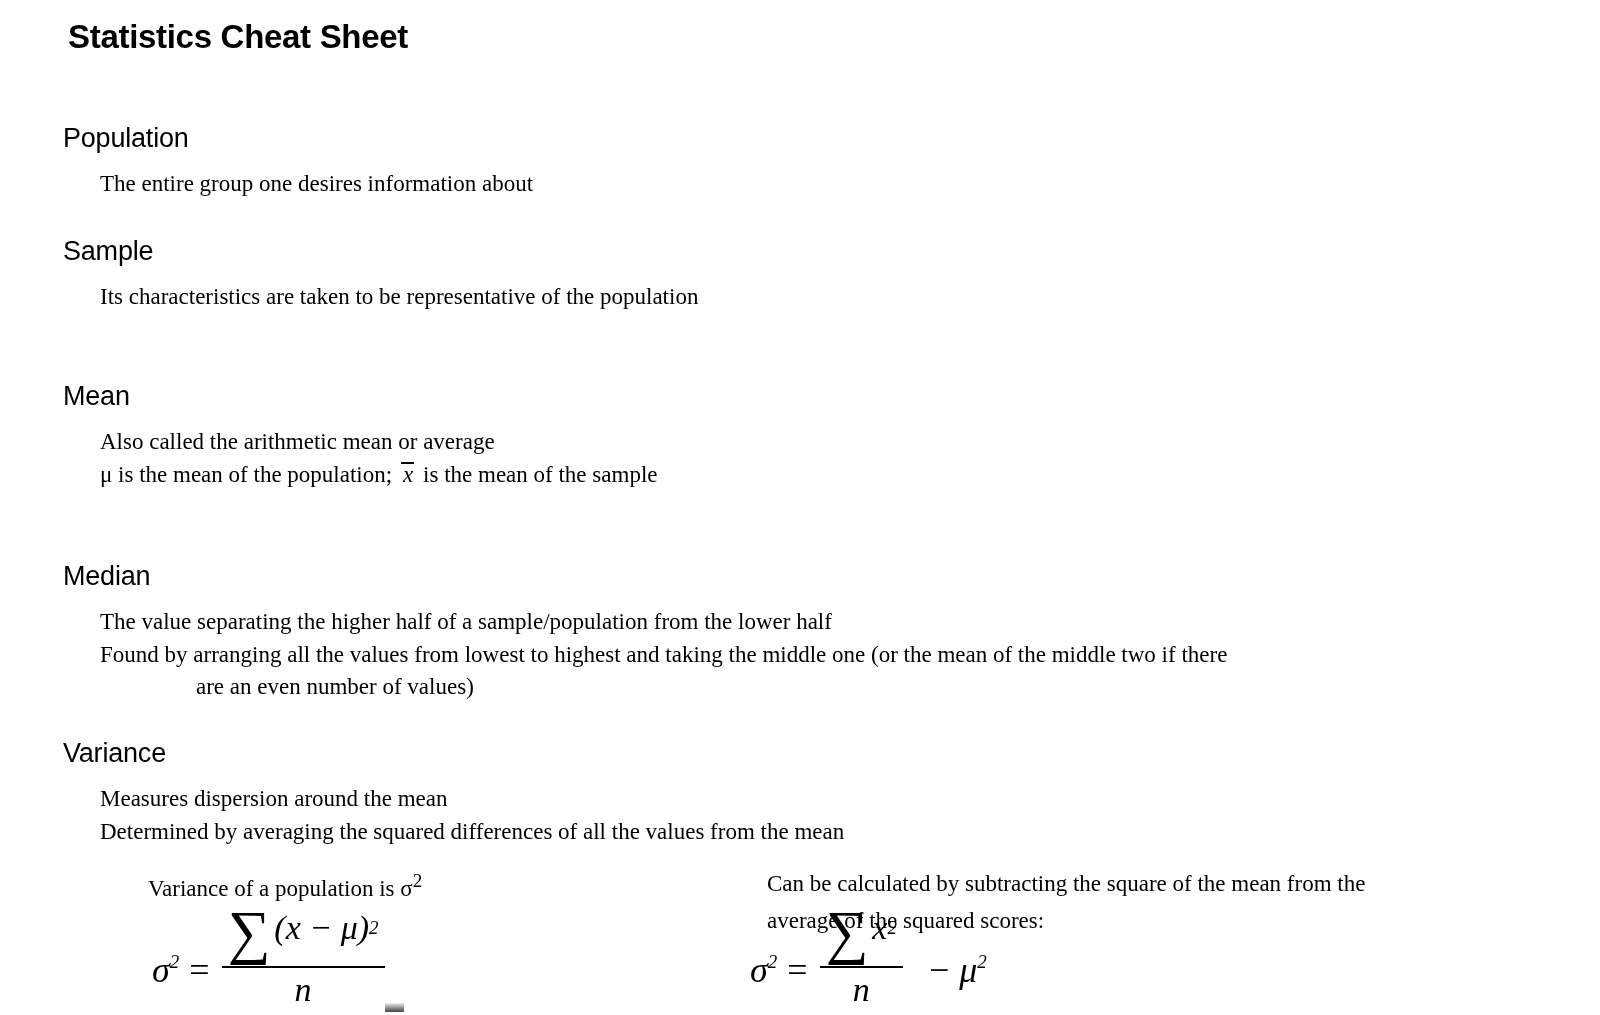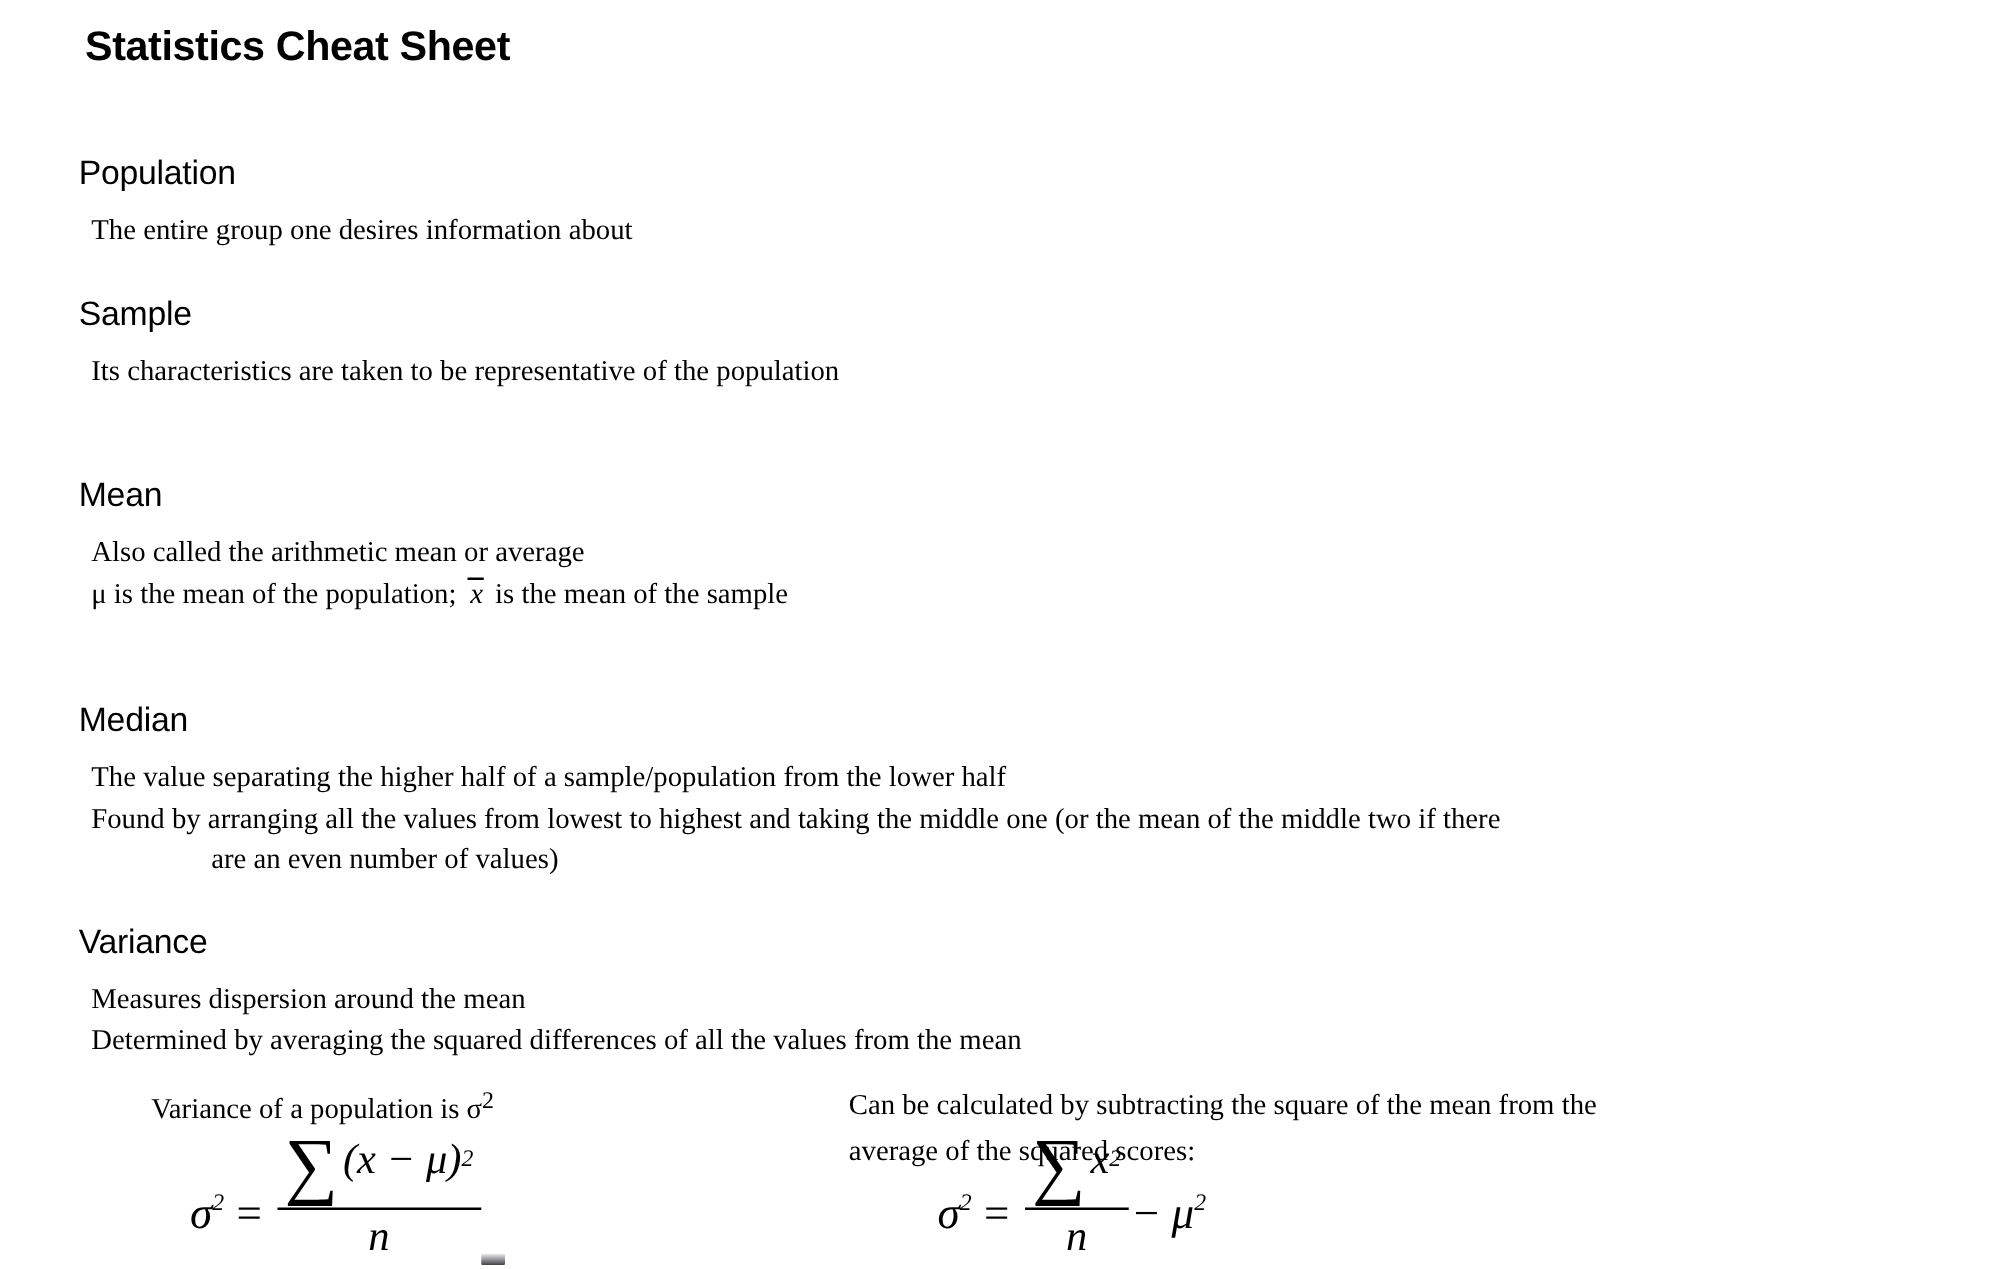--- a/index.html
+++ b/index.html
@@ -19,36 +19,36 @@
     font: 700 33px/42px "Liberation Sans", sans-serif;
     letter-spacing: -0.3px;
   }
 
   .sec { position: absolute; left: 52px; right: 10px; }
   .sec h2 {
     margin: 11px;
     font: 400 27px/38px "Liberation Sans", sans-serif;
     letter-spacing: -0.2px;
   }
-  .body { margin-left: 21px; font: 23px/32.5px "Liberation Serif", serif; }
+  .body { margin-left: 48px; font: 23px/32.5px "Liberation Serif", serif; }
   .line { white-space: nowrap; }
   .hanging { margin-left: 96px; white-space: nowrap; }
 
   .xbar {
     display: inline-block; position: relative;
     font-style: italic; margin-left: 9px; margin-right: 2px; padding: 0 2px;
   }
   .xbar::before {
     content: ""; position: absolute; left: 0; right: 1px; top: 3px;
     border-top: 2px solid #000;
   }
 
   .cols { position: relative; margin-top: 17px; }
   .col-left { display: inline-block; margin-left: 48px; white-space: nowrap; }
-  .col-right { position: absolute; left: 606px; top: 0; line-height: 37px; white-space: nowrap; }
+  .col-right { position: absolute; left: 667px; top: 0; line-height: 37px; white-space: nowrap; }
 
   
   .formula {
     position: absolute;
     display: flex; align-items: flex-start;
     font-family: "Liberation Serif", serif;
     font-style: italic;
     color: #000;
   }
   .lhs, .tail { margin-top: 56px; font-size: 36px; line-height: 36px; white-space: nowrap; }
@@ -65,21 +65,21 @@
     border-bottom: 2.4px solid #000;
     white-space: nowrap;
   }
   .sum {
     font-style: normal;
     font-size: 60px; line-height: 56px;
     margin-top: 8px; margin-right: 4px;
     font-family: "Liberation Serif", "DejaVu Sans", serif;
   }
   .den { font-size: 34px; line-height: 34px; margin-top: 5px; }
-  .tail { margin-left: 4px; }
+  .tail { margin-left: 26px; }
   .tail .minus { font-style: normal; margin-right: 10px; }
 
   .artifact {
     position: absolute; left: 385px; top: 1003px;
     width: 19px; height: 9px;
     background: linear-gradient(to bottom, rgba(150,150,170,0.18), rgba(45,45,50,0.9));
     border-radius: 1px;
   }
 </style>
 </head>

